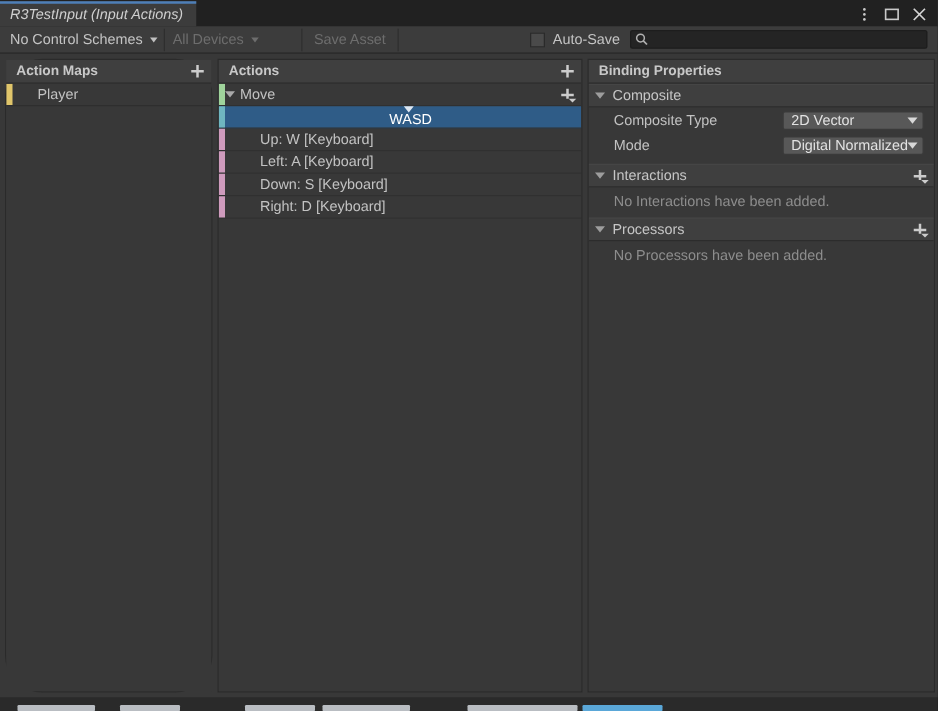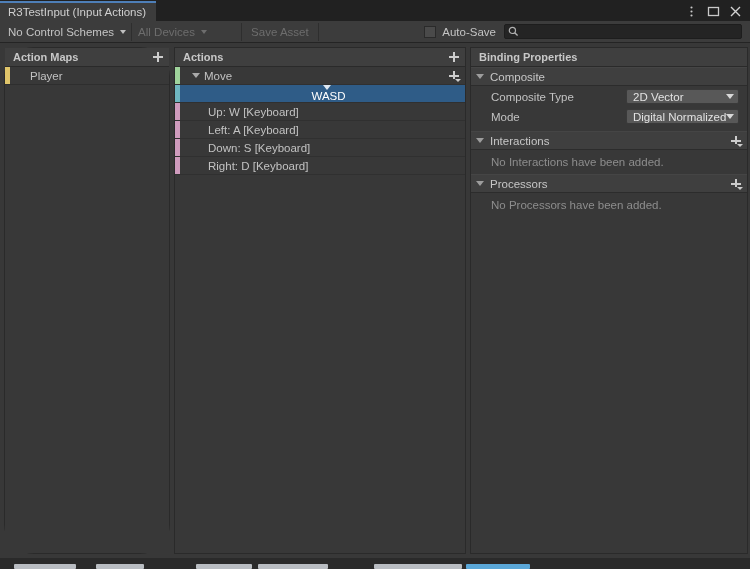--- a/index.html
+++ b/index.html
@@ -20,20 +20,21 @@
     display: flex; flex-direction: column;
   }
 
   
   #tabstrip {
     height: 21px;
     background: #212121;
     display: flex; align-items: flex-end;
     position: relative;
     flex: none;
+    font-style: italic;
   }
   #tab-active {
     height: 20px;
     background: #3c3c3c;
     border-top: 2px solid #4e7fb8;
     padding: 0 10px 0 8px;
     display: flex; align-items: center;
     color: #cfcfcf;
     font-size: 11.5px;
     max-width: 230px;
@@ -328,21 +329,21 @@
     </div>
 
     <div class="pane" id="pane-actions">
       <div class="pane-header">
         <span class="title">Actions</span>
         <span class="plus"></span>
       </div>
       <div class="pane-body" id="actions-list">
           <div class="row">
             <span class="accent" style="background: rgb(159, 211, 155);"></span>
-            <span class="rowpad" style="padding-left: 12px;">
+            <span class="rowpad" style="padding-left: 0;">
               <span class="arrow"></span>
               <span class="label">Move</span>
             </span>
             <span class="plus with-menu" style="margin-right: 4px;">
               <span class="notch"></span>
             </span>
           </div>
           <div class="row selected">
             <span class="accent" style="background: rgb(111, 182, 192);"></span>
             <span class="rowpad" style="padding-left: 12px; flex-direction: column;">

